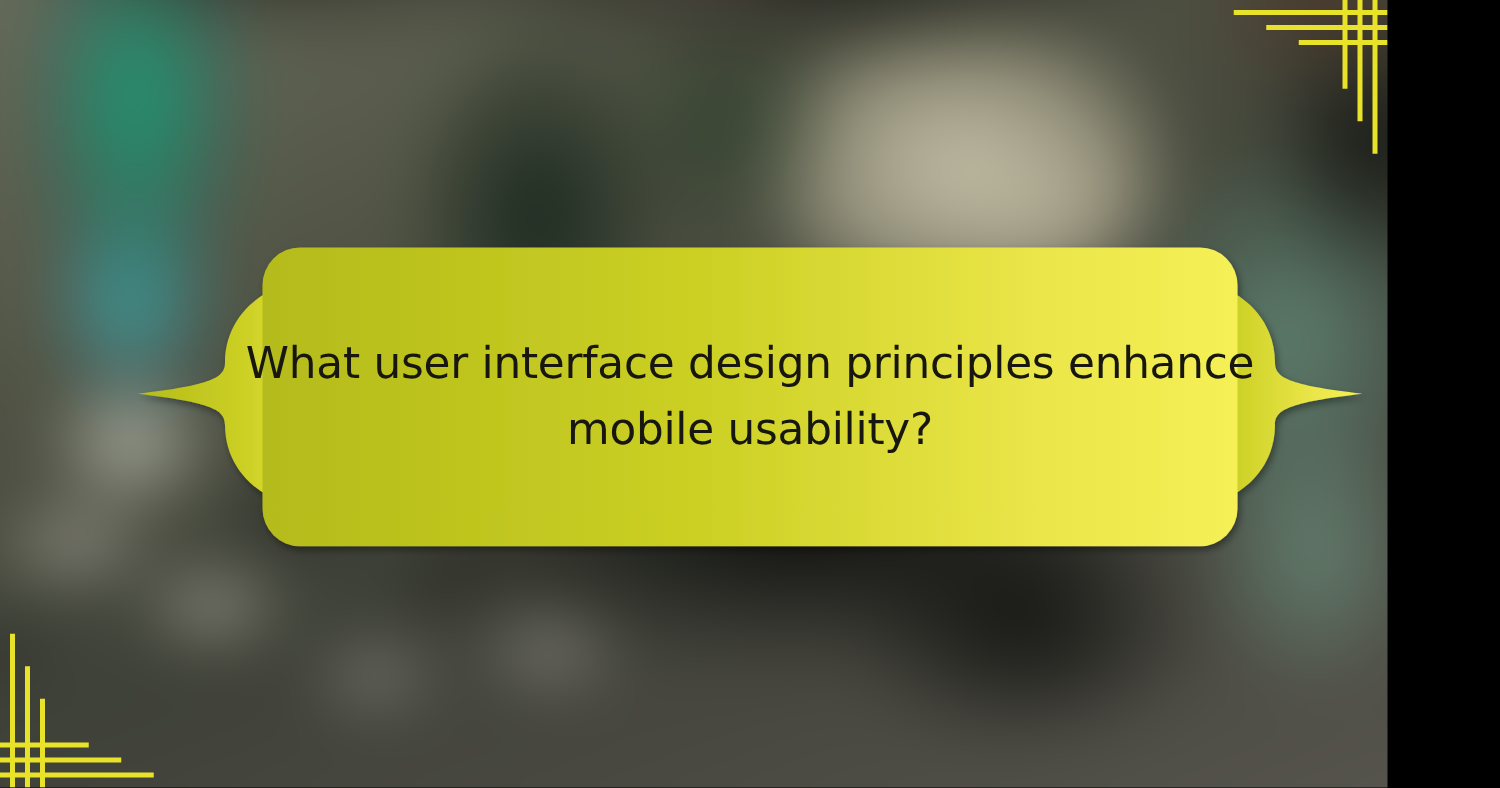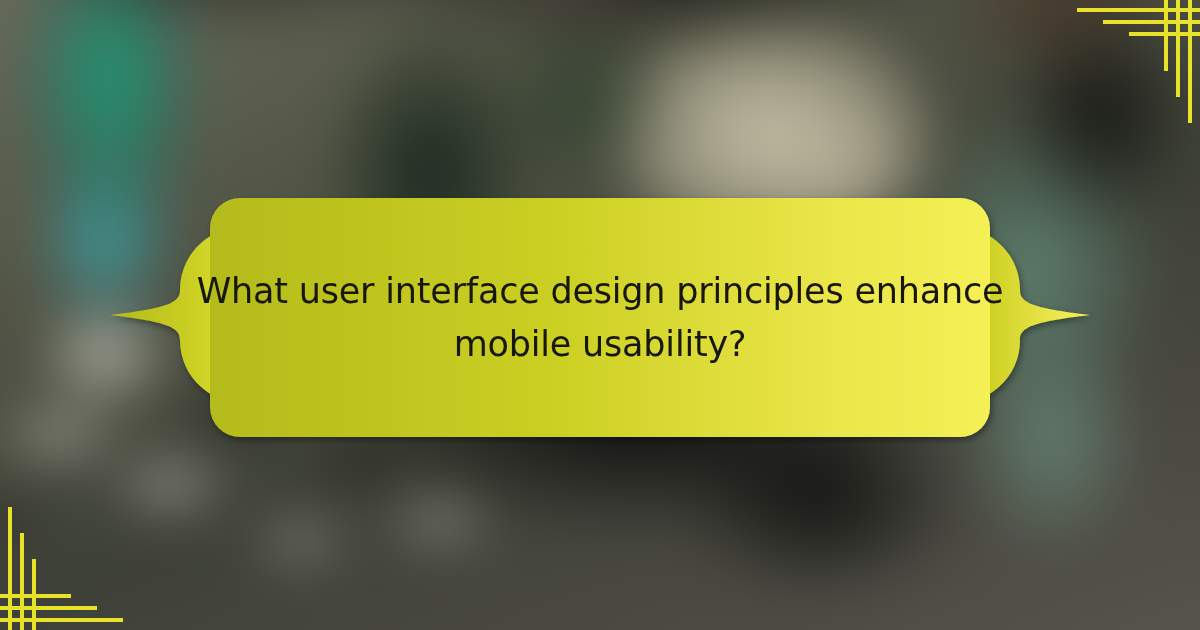--- a/index.html
+++ b/index.html
@@ -2,24 +2,25 @@
 <html><head>
 <meta charset="utf-8">
 <style>
   html, body {
     margin: 0;
     padding: 0;
     background: #000;
   }
   #stage {
     position: relative;
-    width: 1200px;
+    width: 1082px;
     height: 630px;
     overflow: hidden;
     font-family: "DejaVu Sans", sans-serif;
+    padding-left: 28px;
   }
 
   
   #bg-photo {
     position: absolute;
     inset: -60px;
     filter: blur(26px) saturate(1.05);
     background-color: #4c4f43;
     background-image:
       

